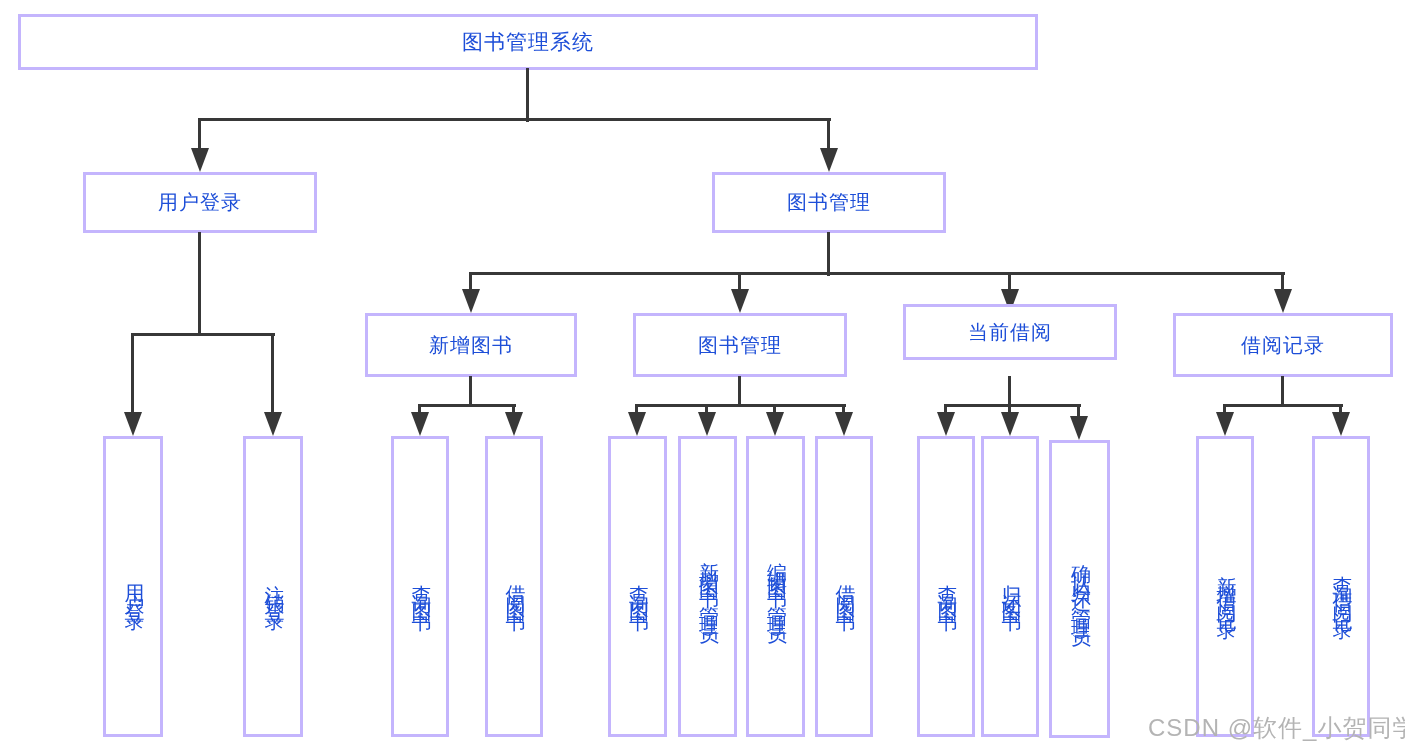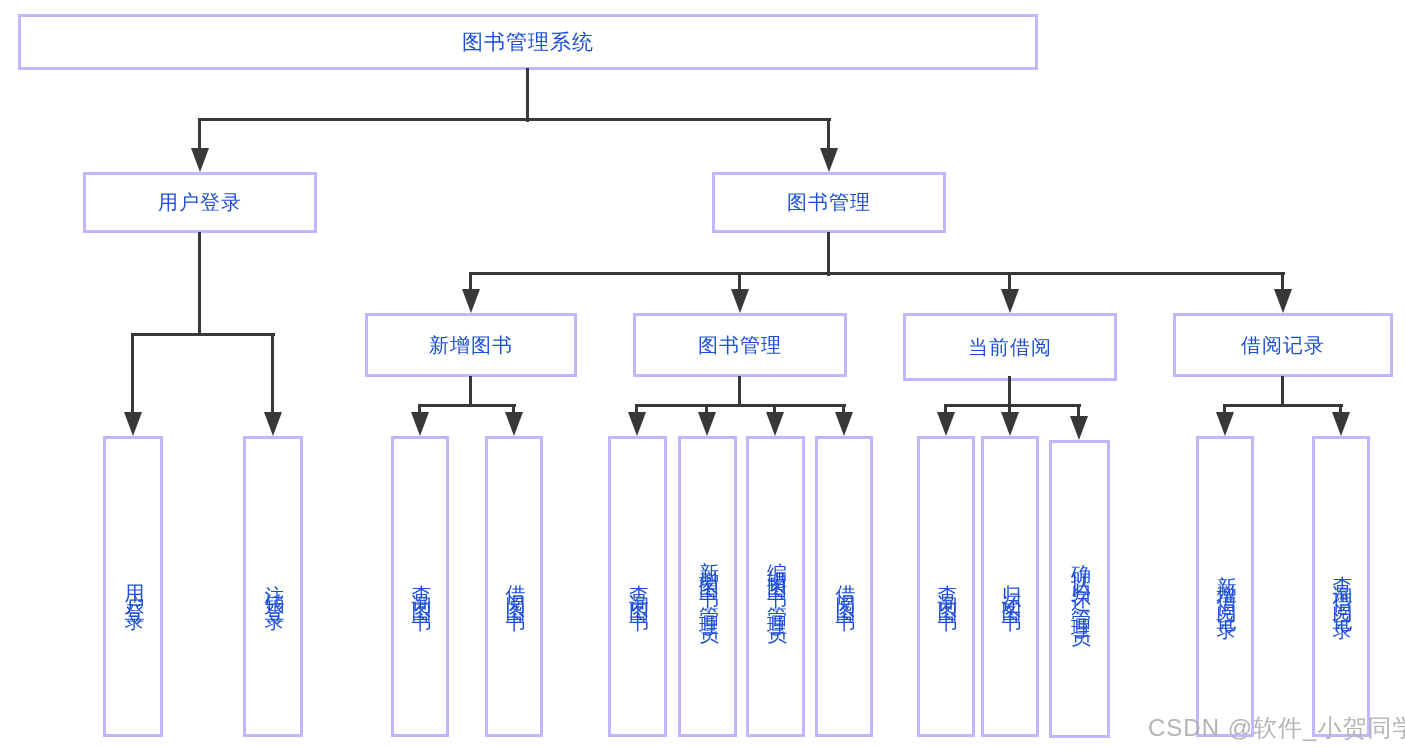--- a/index.html
+++ b/index.html
@@ -74,21 +74,21 @@
 
   <div class="vline" style="left:827px;top:232px;height:44px;"></div>
   <div class="hline" style="left:469px;top:272px;width:816px;"></div>
   <div class="varrow" style="left:469px;top:274px;height:15px;"></div>
   <div class="varrow" style="left:738px;top:274px;height:15px;"></div>
   <div class="varrow" style="left:1008px;top:274px;height:15px;"></div>
   <div class="varrow" style="left:1281px;top:274px;height:15px;"></div>
 
   <div class="box" style="left:365px;top:313px;width:212px;height:64px;">新增图书</div>
   <div class="box" style="left:633px;top:313px;width:214px;height:64px;">图书管理</div>
-  <div class="box" style="left:903px;top:313px;width:214px;height:68px;">当前借阅</div>
+  <div class="box" style="left:903px;top:304px;width:214px;height:56px;">当前借阅</div>
   <div class="box" style="left:1173px;top:313px;width:220px;height:64px;">借阅记录</div>
 
   <div class="vline" style="left:469px;top:376px;height:31px;"></div>
   <div class="hline" style="left:418px;top:404px;width:98px;"></div>
   <div class="varrow" style="left:418px;top:405px;height:7px;"></div>
   <div class="varrow" style="left:512px;top:405px;height:7px;"></div>
 
   <div class="vline" style="left:738px;top:376px;height:31px;"></div>
   <div class="hline" style="left:635px;top:404px;width:211px;"></div>
   <div class="varrow" style="left:635px;top:405px;height:7px;"></div>

